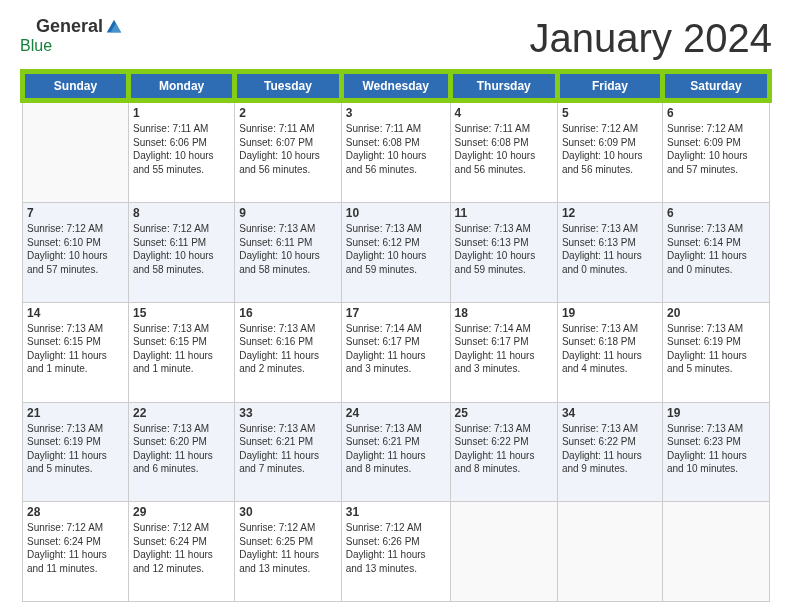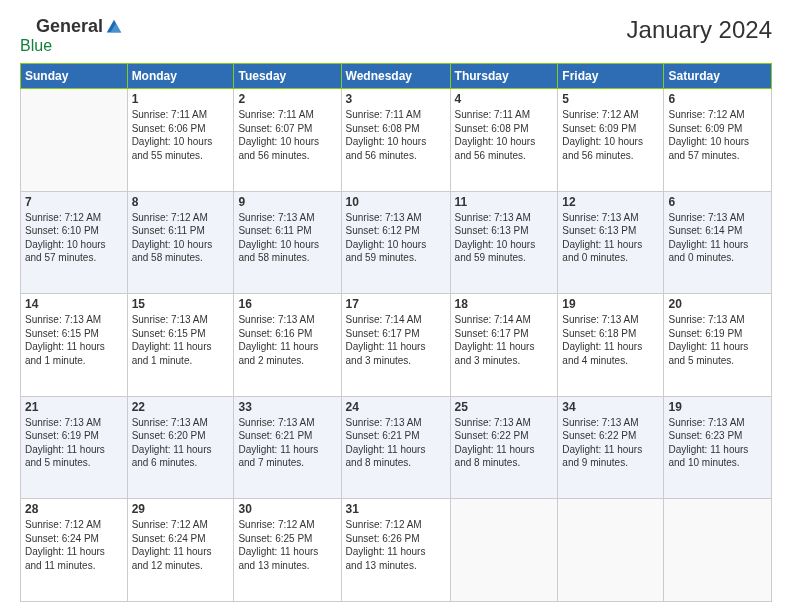--- a/index.html
+++ b/index.html
@@ -44,42 +44,42 @@
     }
     .logo-icon {
       width: 18px;
       height: 18px;
       margin-left: 2px;
     }
     .header-right {
       text-align: right;
     }
     .month-title {
-      font-size: 24px;
+      font-size: 40px;
       color: #333;
       font-weight: normal;
       text-align: center;
     }
     .location {
       font-size: 14px;
       color: #555;
     }
     .calendar {
       width: 100%;
       border-collapse: collapse;
       flex: 1;
       font-size: 10.5px;
     }
     .calendar th {
       background-color: #2e6db4;
       color: white;
       padding: 5px 4px;
-      text-align: left;
+      text-align: center;
       font-size: 12px;
-      border: 1px solid #84cc16;
+      border: 5px solid #84cc16;
     }
     .calendar td {
       border: 1px solid #ccc;
       padding: 3px 4px;
       vertical-align: top;
       width: 113px;
     }
     .day-number {
       font-size: 12px;
       font-weight: bold;

